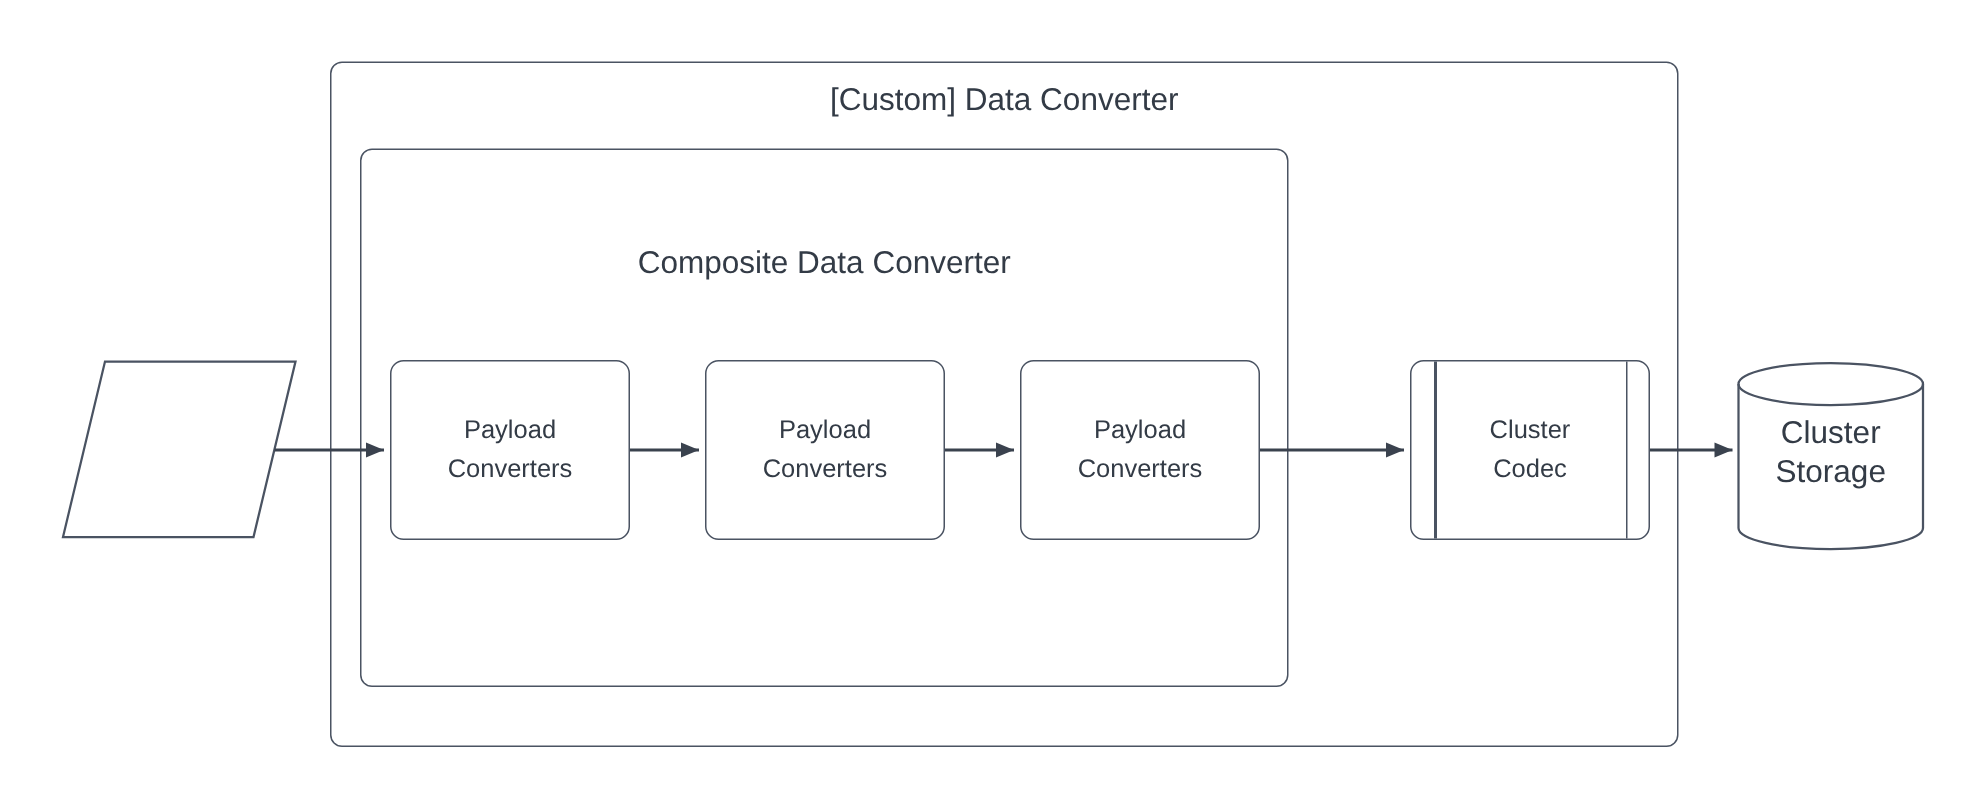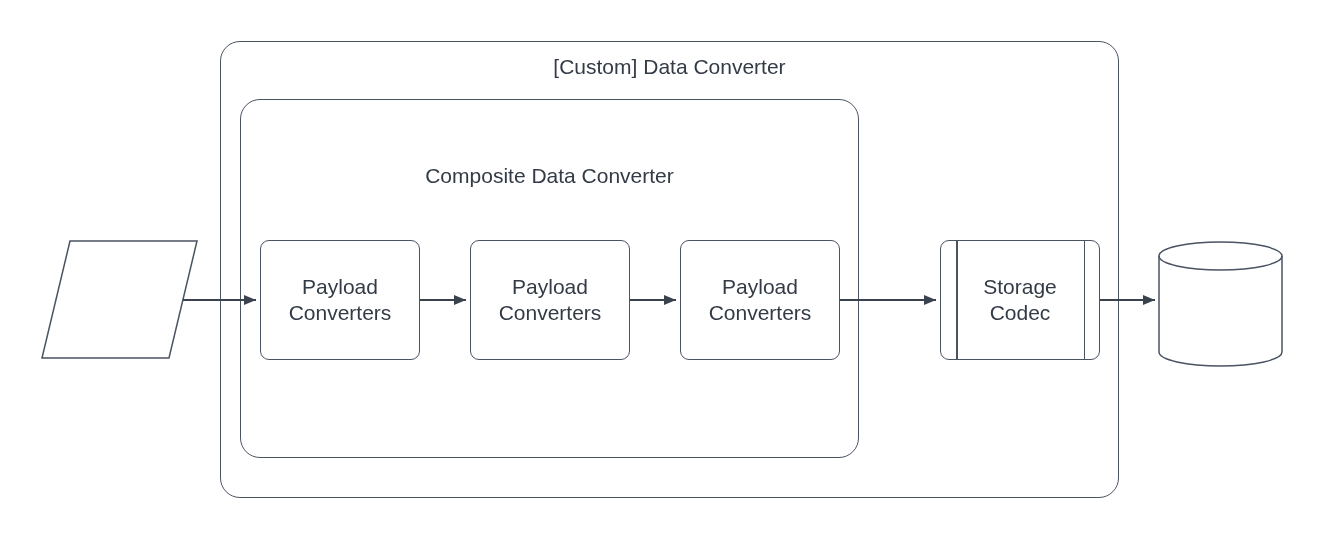--- a/index.html
+++ b/index.html
@@ -16,21 +16,21 @@
     height: 540px;
     background: var(--bg);
     font-family: "Liberation Sans", sans-serif;
     color: var(--text);
     overflow: hidden;
   }
   
   .group {
     position: absolute;
     border: 1.5px solid var(--stroke);
-    border-radius: 20px;
+    border-radius: 8px;
     background: transparent;
     z-index: 1;
     padding-left: 21px;
   }
   .group-outer { left: 220px; top: 41px; width: 899px; height: 457px; }
   .group-inner { left: 240px; top: 99px; width: 619px; height: 359px; }
   .group-title {
     position: absolute;
     left: 0; right: 0;
     text-align: center;
@@ -72,21 +72,21 @@
     top: 240px;
     width: 160px;
     height: 120px;
     border: 1.5px solid var(--stroke);
     border-radius: 9px;
     background: var(--bg);
     display: flex;
     align-items: center;
     justify-content: center;
     text-align: center;
-    font-size: 21px;
+    font-size: 17px;
     line-height: 26px;
     color: var(--text);
     z-index: 3;
   }
   .node-converter-1 { left: 260px; }
   .node-converter-2 { left: 470px; }
   .node-converter-3 { left: 680px; }
   .node-codec       { left: 940px; }
   .node .node-label { display: block; max-width: 128px; }
   .node-codec .node-label { max-width: 100px; }
@@ -156,18 +156,21 @@
     <span class="node-label">Payload Converters</span>
   </div>
 
   <div class="node node-converter-3">
     <span class="node-label">Payload Converters</span>
   </div>
 
   <div class="node node-codec">
     <span class="vline vline-left"></span>
     <span class="vline vline-right"></span>
-    <span class="node-label">Storage Codec</span>
+    <span class="node-label">Cluster Codec</span>
   </div>
 
 
+  <div class="shape-label label-storage">
+    <span class="node-label">Cluster Storage</span>
+  </div>
 
 </div>
 
 </body></html>

